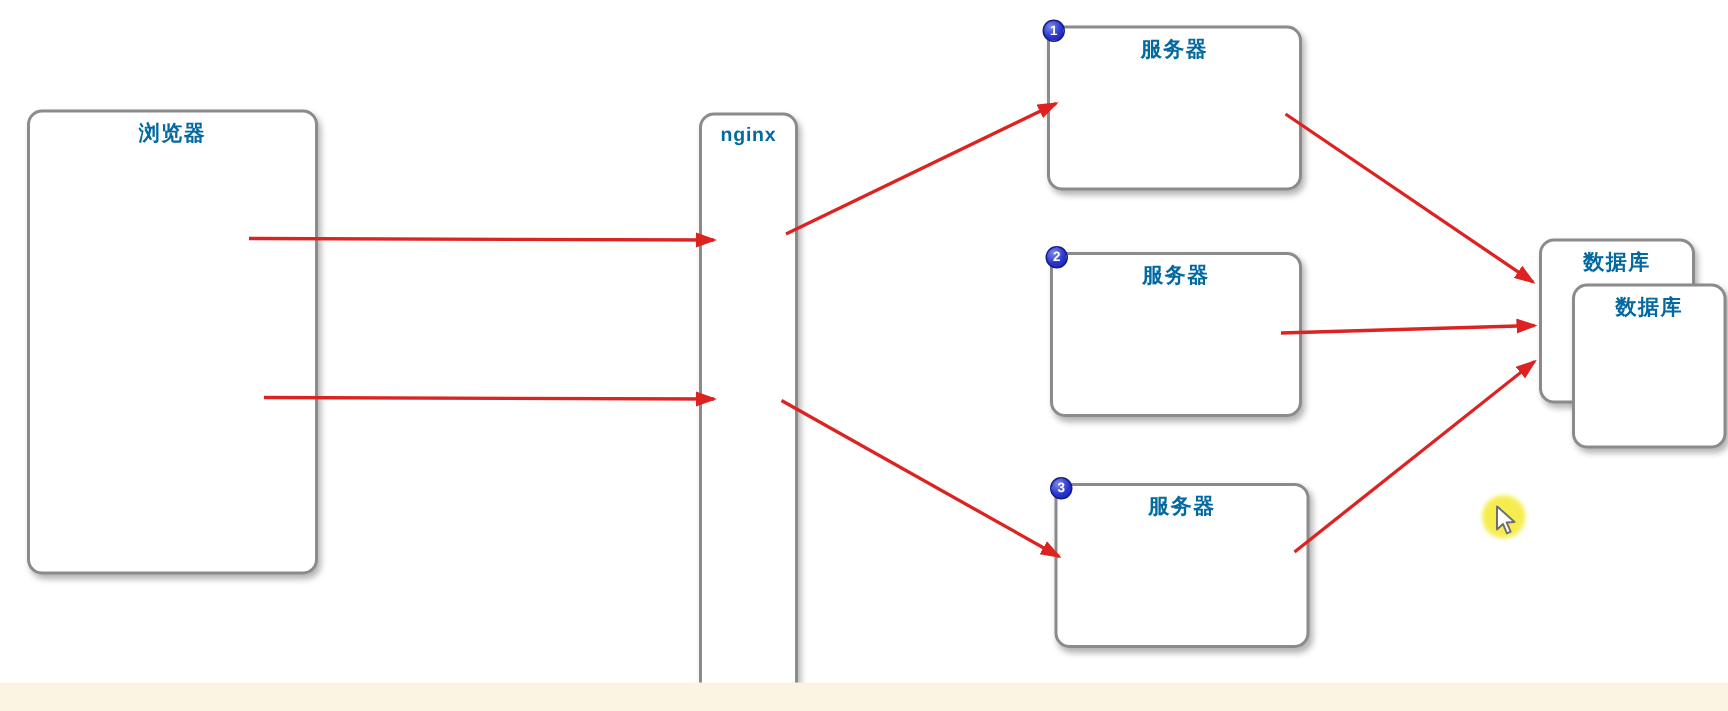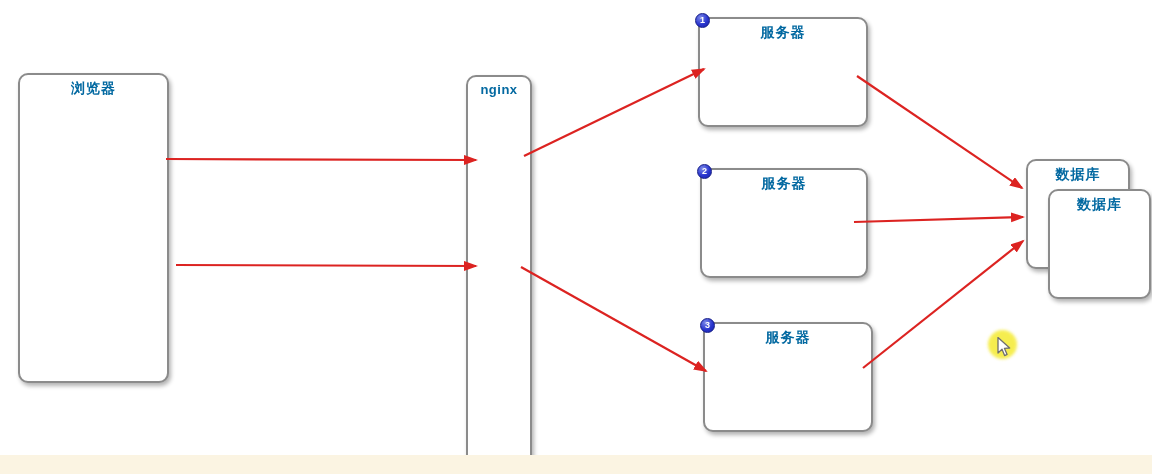--- a/index.html
+++ b/index.html
@@ -29,21 +29,21 @@
     font-weight: bold;
     font-size: 14px;
     color: #0369a1;
     letter-spacing: 1px;
   }
   .node .title.latin {
     font-family: "Liberation Sans", "DejaVu Sans", sans-serif;
     font-size: 13px;
     letter-spacing: 0.5px;
   }
-  #browser-box { left: 18px;  top: 73px;  width: 151px; height: 310px; padding-left: 14px; }
+  #browser-box { left: 18px;  top: 73px;  width: 194px; height: 310px; padding-left: 14px; }
   #nginx-box   { left: 466px; top: 75px;  width: 66px;  height: 392px; }
   #server1-box { left: 698px; top: 17px;  width: 170px; height: 110px; }
   #server2-box { left: 700px; top: 168px; width: 168px; height: 110px; }
   #server3-box { left: 703px; top: 322px; width: 170px; height: 110px; }
   #db-back-box  { left: 1026px; top: 159px; width: 104px; height: 110px; }
   #db-front-box { left: 1048px; top: 189px; width: 103px; height: 110px; z-index: 3; }
   .badge {
     position: absolute;
     left: -5px;
     top: -6px;

